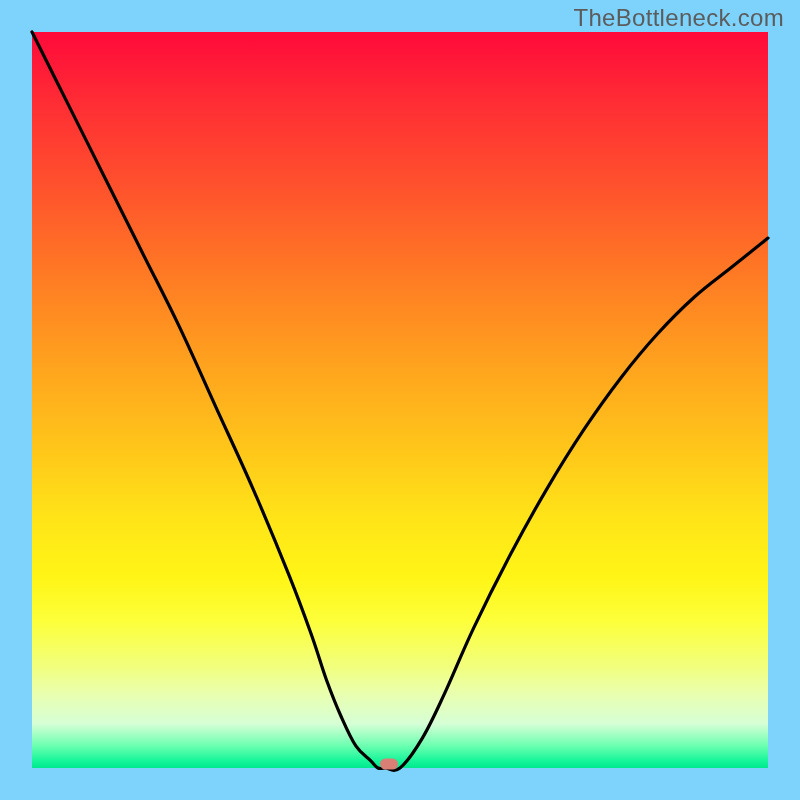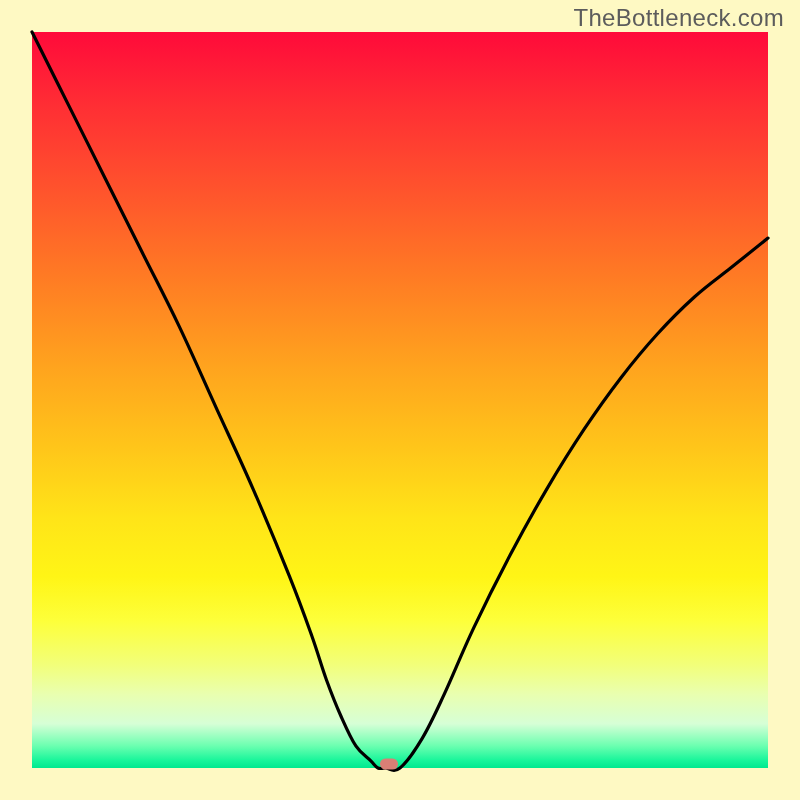--- a/index.html
+++ b/index.html
@@ -10,21 +10,21 @@
     background: #000;
     overflow: hidden;
     font-family: Arial, Helvetica, sans-serif;
   }
   .frame {
     position: absolute;
     left: 0;
     top: 0;
     width: 800px;
     height: 800px;
-    background: #fef9c3;
+    background: #7dd3fc;
   }
   .plot-area {
     position: absolute;
     
     left: 32px;
     top: 32px;
     width: 736px;   
     height: 736px;
     background: linear-gradient(
       to bottom,

